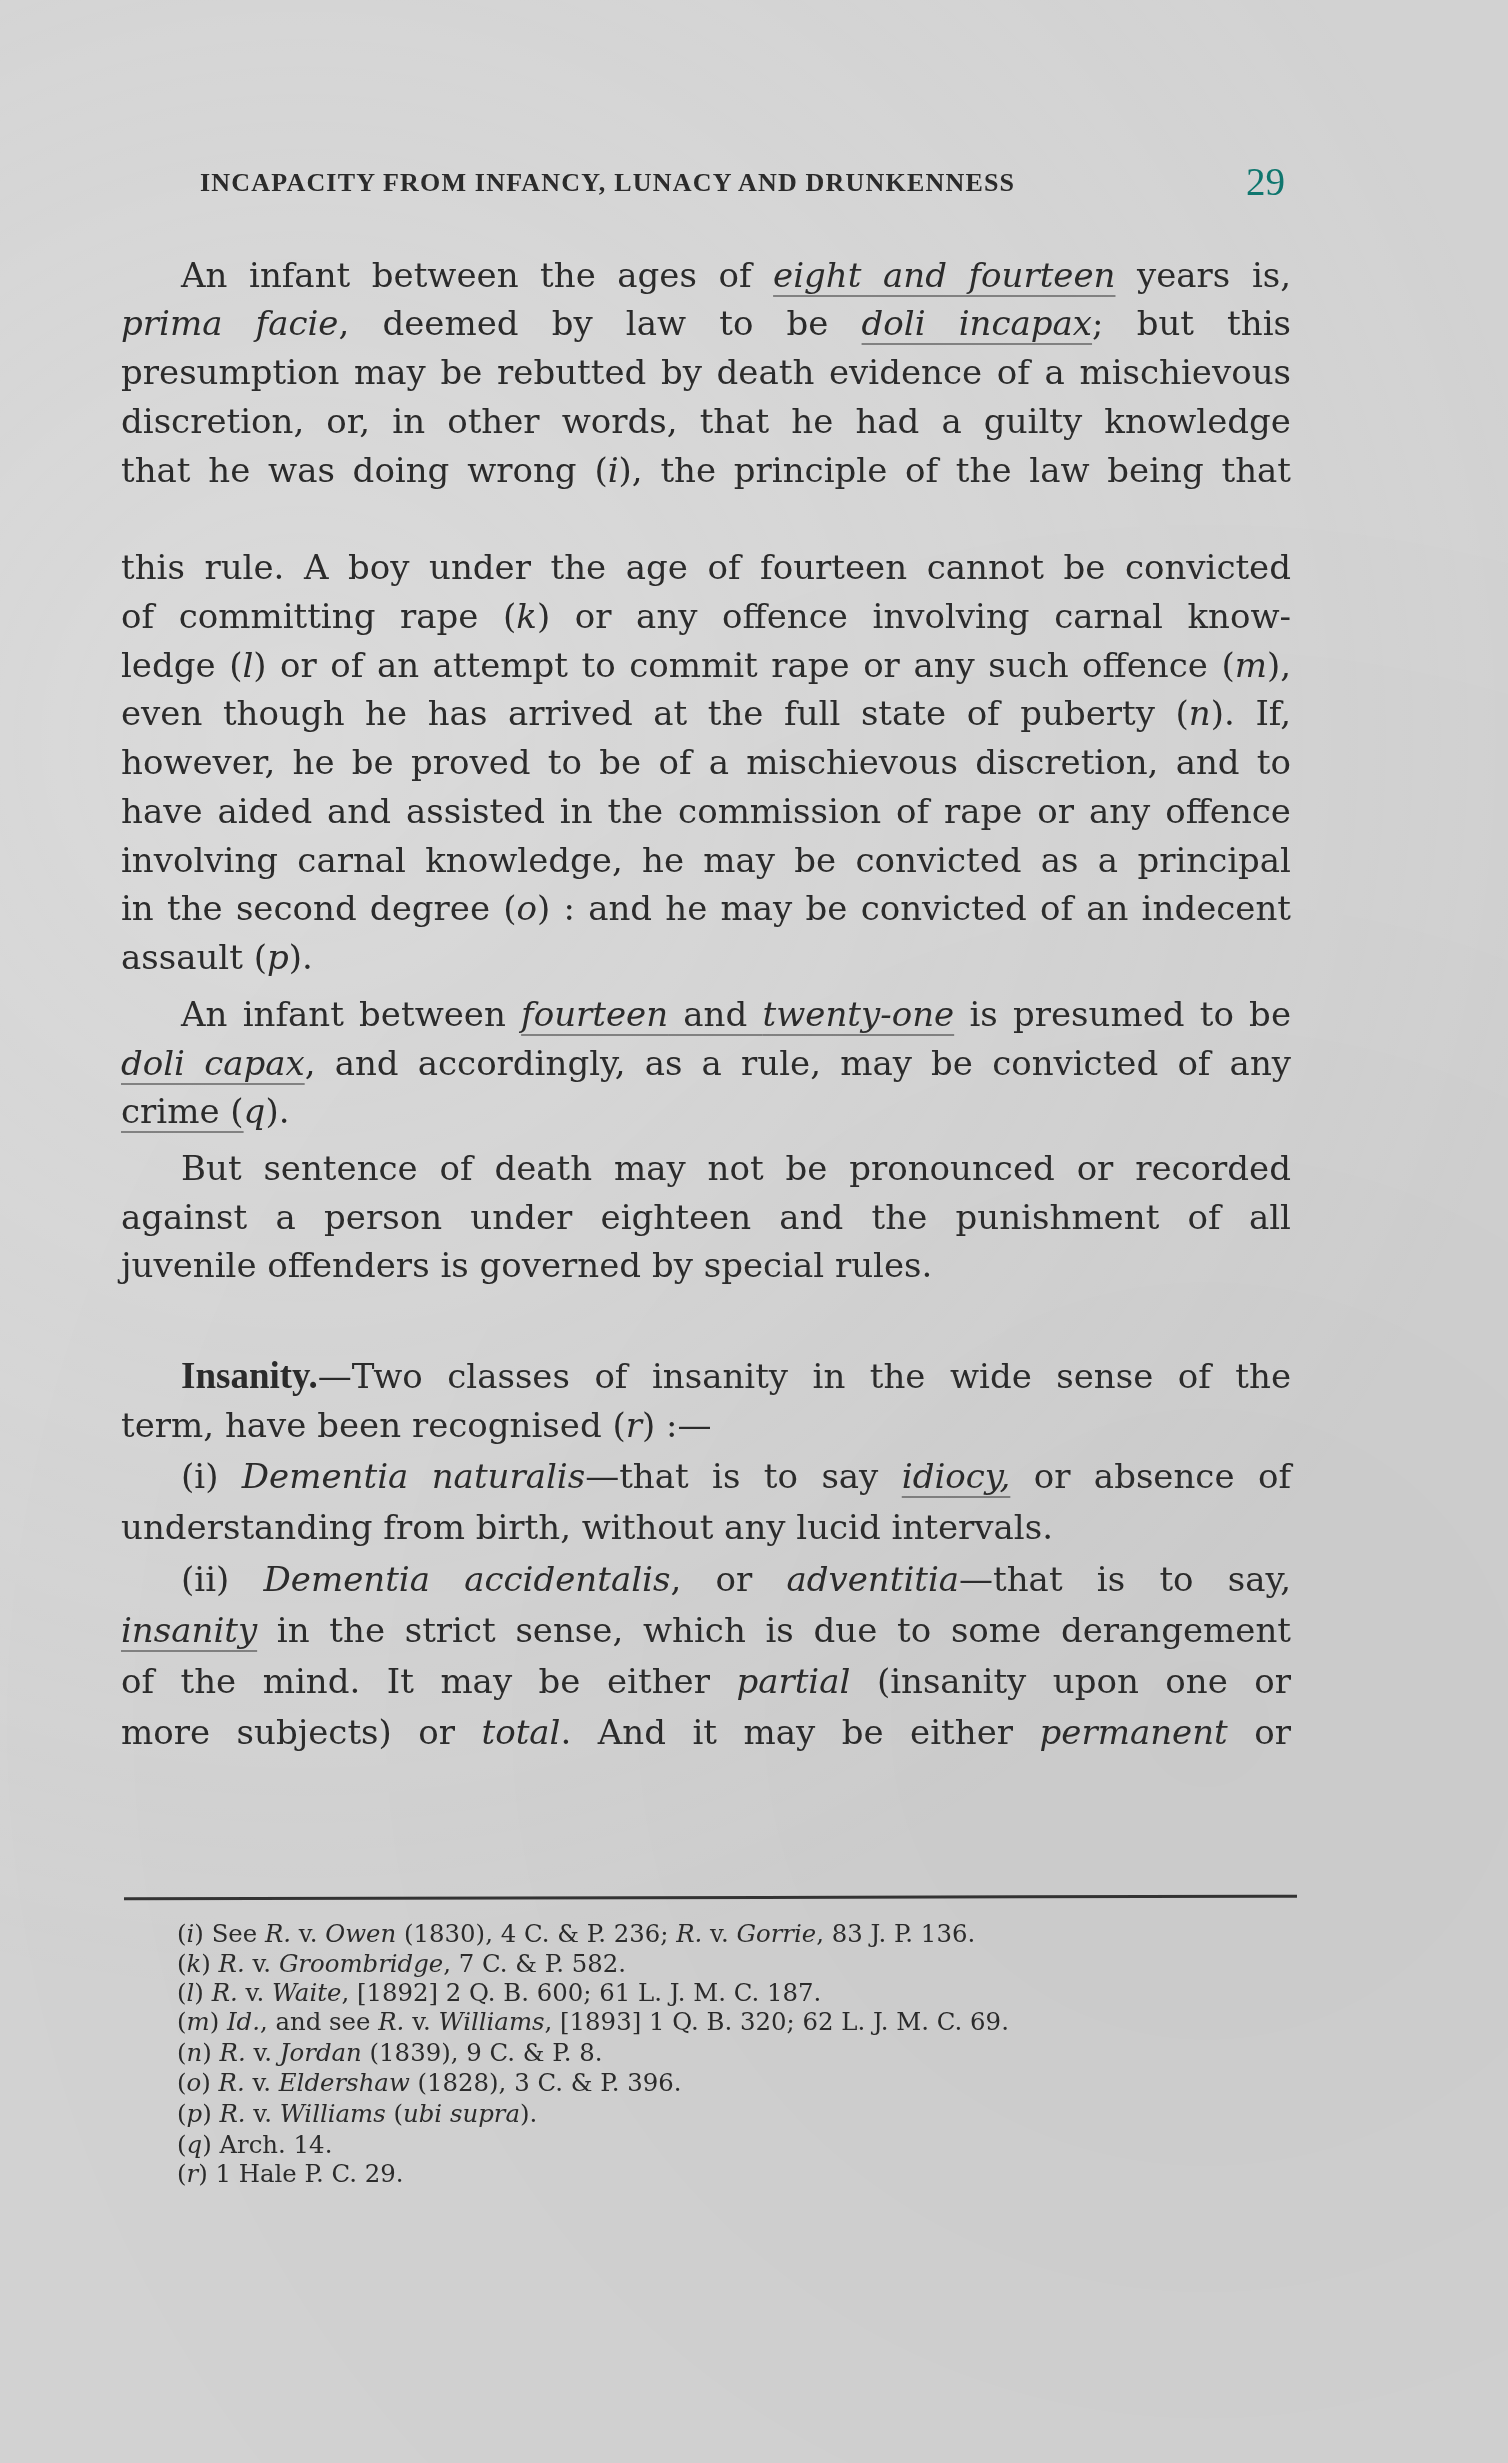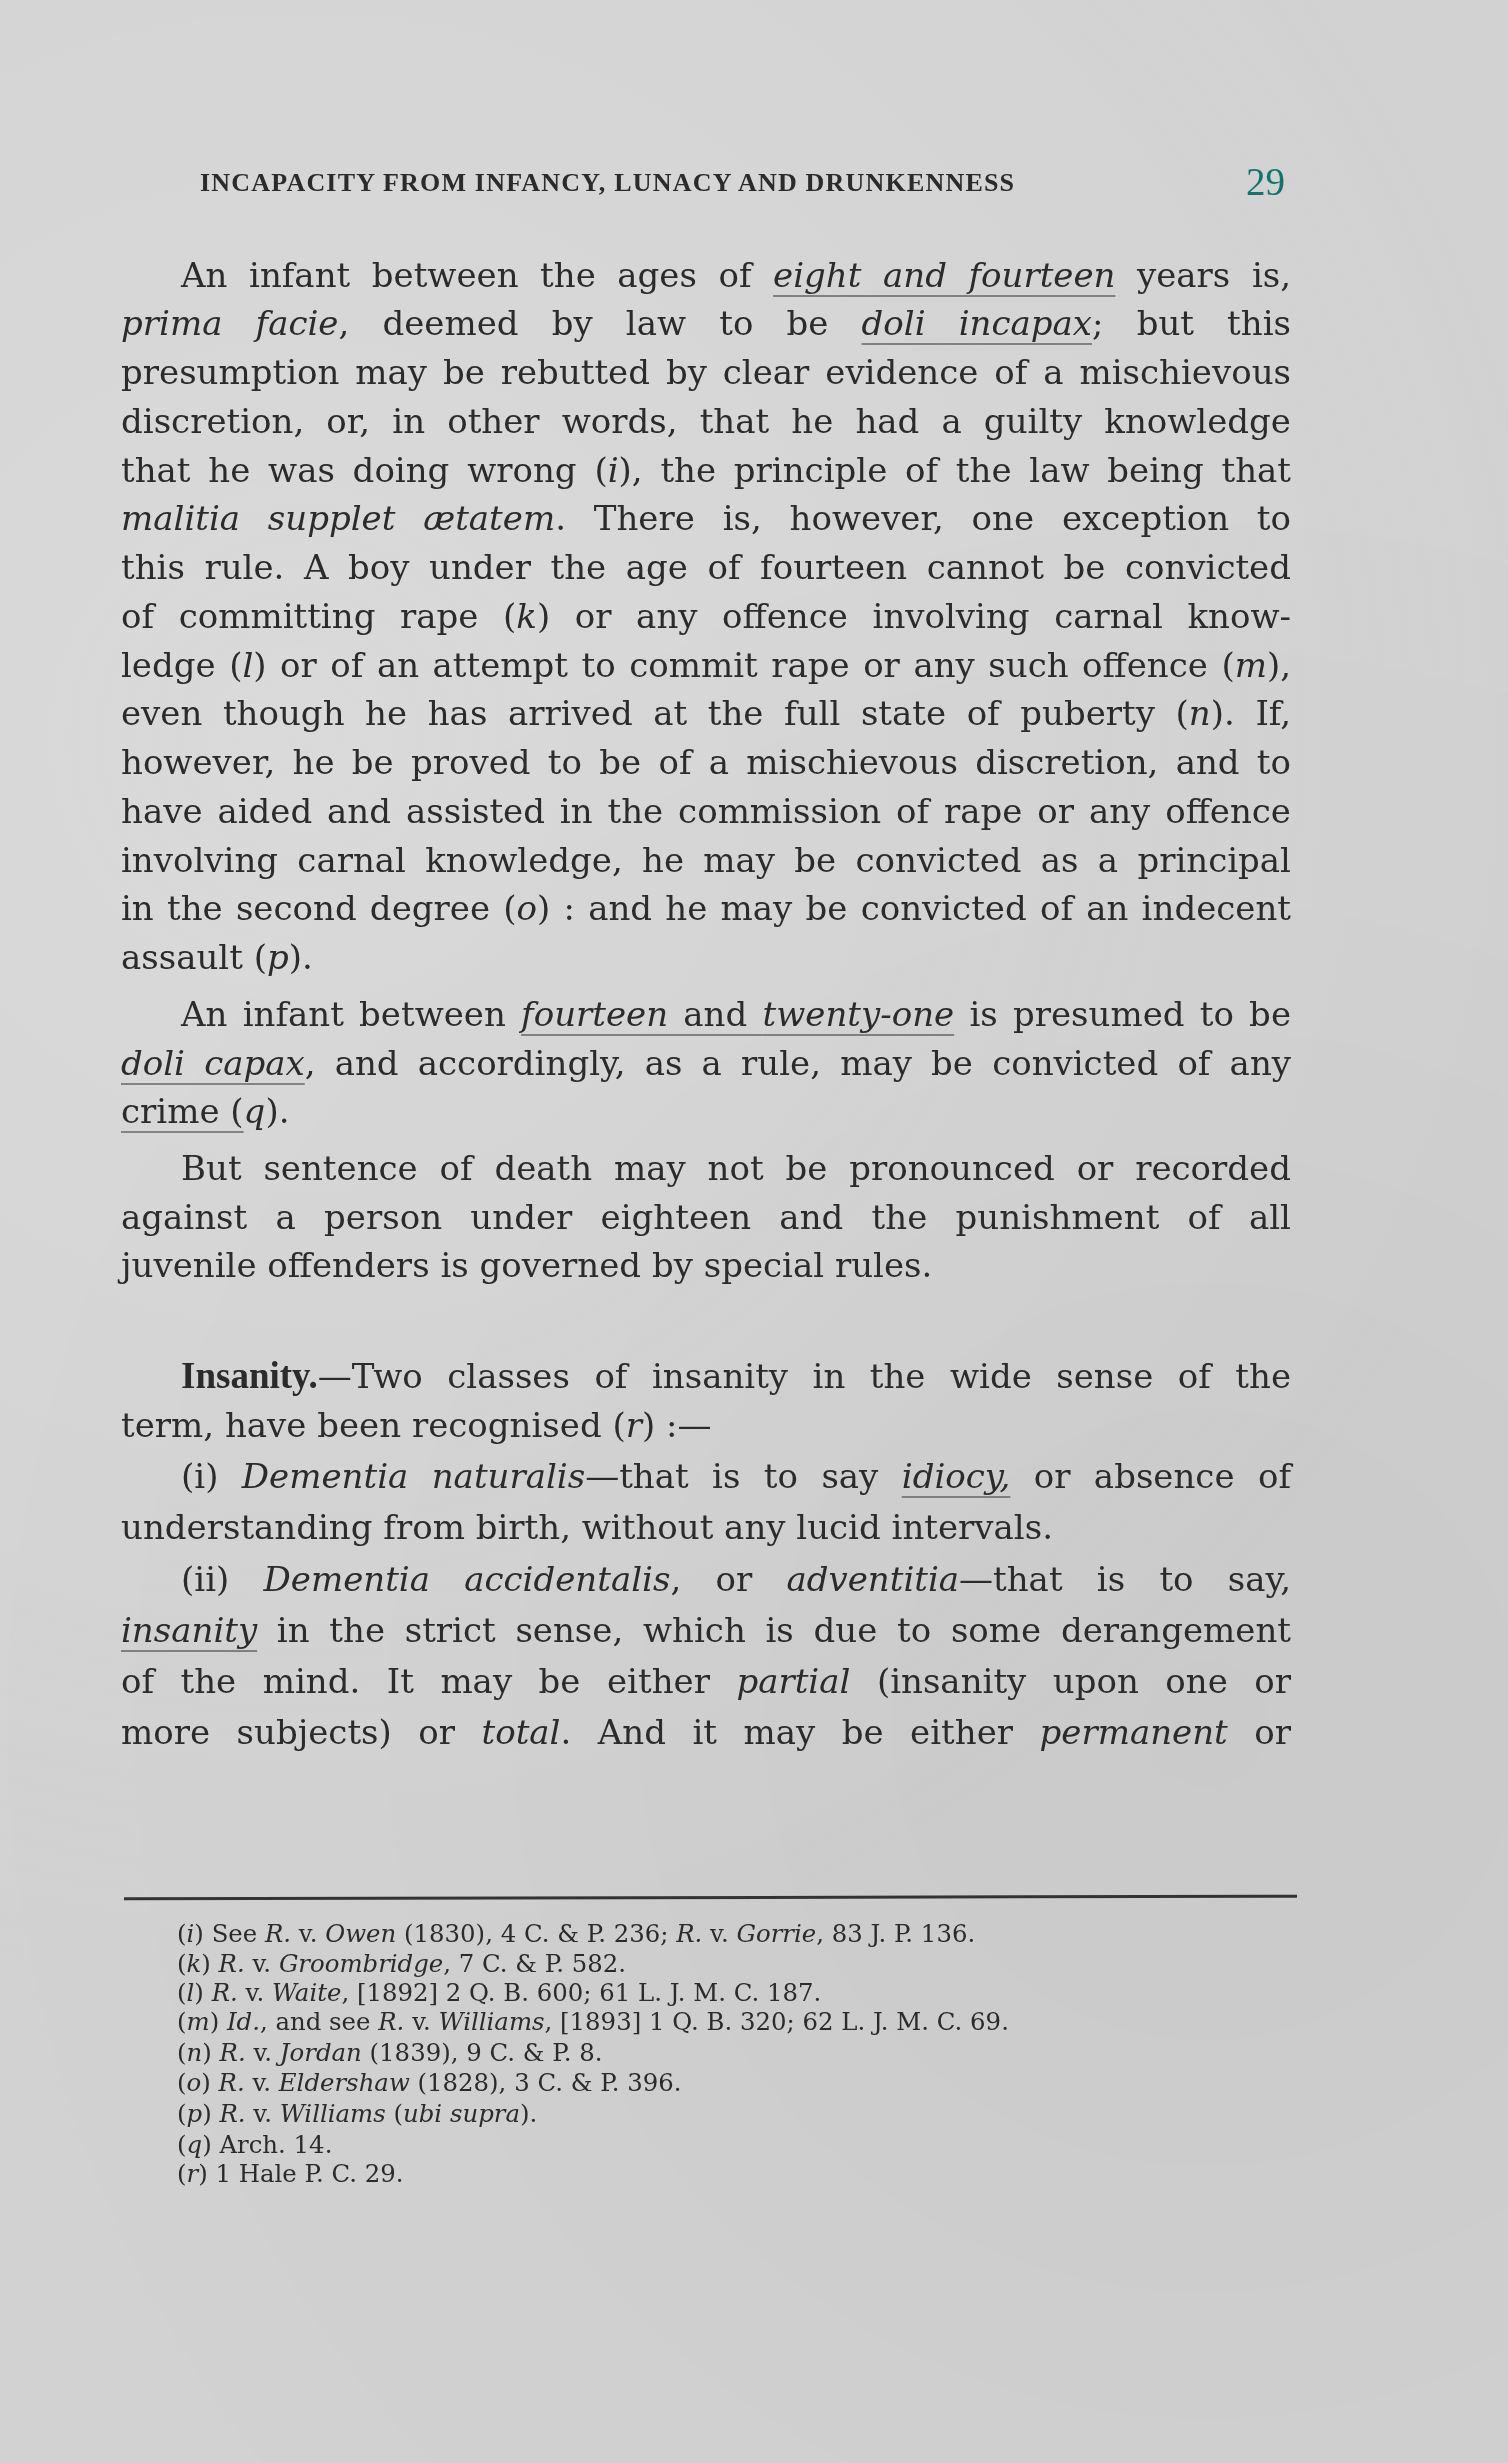--- a/index.html
+++ b/index.html
@@ -46,24 +46,23 @@
 </head>
 <body>
 
 <div class="page">
 
   <div class="running-head">INCAPACITY FROM INFANCY, LUNACY AND DRUNKENNESS</div>
   <div class="page-number">29</div>
 
   <div class="line indent" style="top:256px"><span>An infant between the ages of </span><span class="it ul">eight and fourteen</span><span> years is,</span></div>
   <div class="line" style="top:304px"><span class="it">prima facie</span><span>, deemed by law to be </span><span class="it ul">doli incapax</span><span>; but this</span></div>
-  <div class="line" style="top:353px">presumption may be rebutted by clear evidence of a mischievous</div>
+  <div class="line" style="top:353px">presumption may be rebutted by death evidence of a mischievous</div>
   <div class="line" style="top:402px">discretion, or, in other words, that he had a guilty knowledge</div>
   <div class="line" style="top:451px"><span>that he was doing wrong (</span><span class="it">i</span><span>), the principle of the law being that</span></div>
-  <div class="line" style="top:499px"><span class="it">malitia supplet ætatem</span><span>.  There is, however, one exception to</span></div>
   <div class="line" style="top:548px">this rule.  A boy under the age of fourteen cannot be convicted</div>
   <div class="line" style="top:597px"><span>of committing rape (</span><span class="it">k</span><span>) or any offence involving carnal know-</span></div>
   <div class="line" style="top:646px"><span>ledge (</span><span class="it">l</span><span>) or of an attempt to commit rape or any such offence (</span><span class="it">m</span><span>),</span></div>
   <div class="line" style="top:694px"><span>even though he has arrived at the full state of puberty (</span><span class="it">n</span><span>).  If,</span></div>
   <div class="line" style="top:743px">however, he be proved to be of a mischievous discretion, and to</div>
   <div class="line" style="top:792px">have aided and assisted in the commission of rape or any offence</div>
   <div class="line" style="top:841px">involving carnal knowledge, he may be convicted as a principal</div>
   <div class="line" style="top:889px"><span>in the second degree (</span><span class="it">o</span><span>) : and he may be convicted of an indecent</span></div>
   <div class="line last" style="top:938px"><span>assault (</span><span class="it">p</span><span>).</span></div>
 

